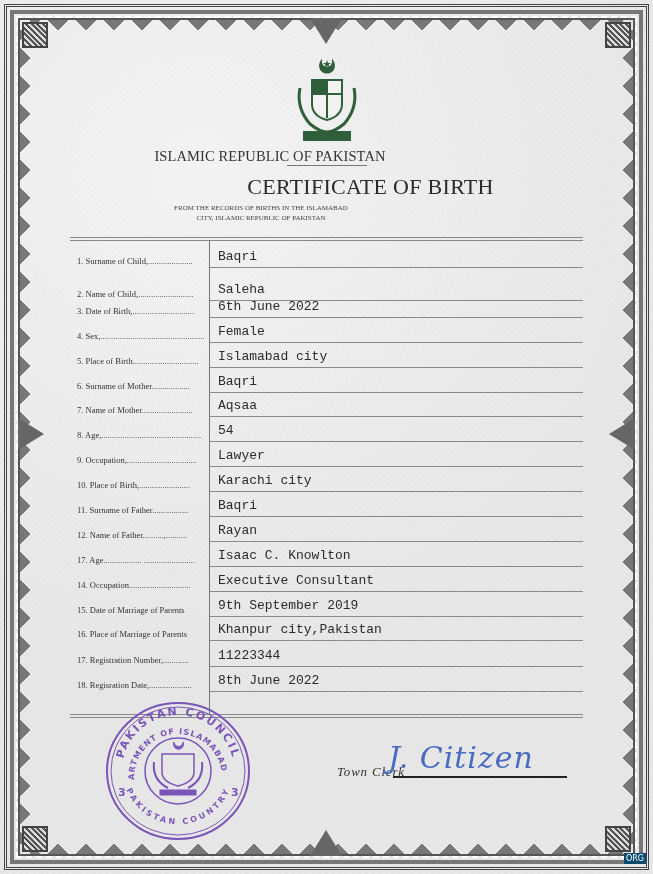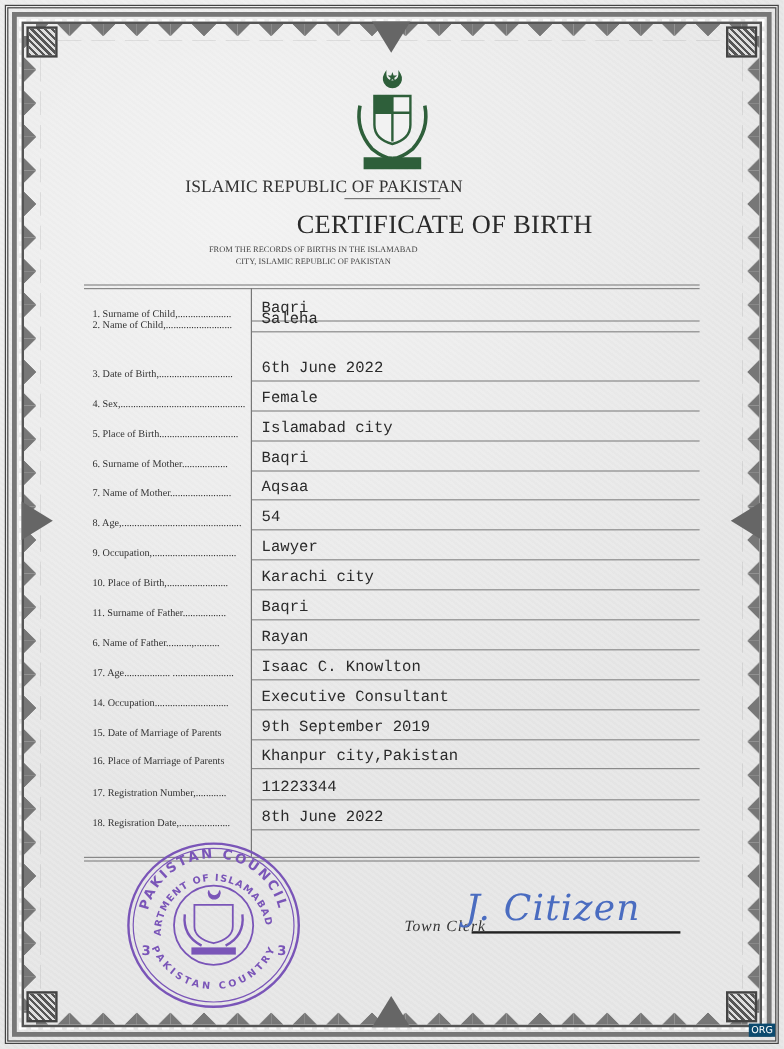--- a/index.html
+++ b/index.html
@@ -95,21 +95,21 @@
 </div>
 
 <div class="table-top"></div>
 <div class="vline"></div>
 
 <div class="row" style="top:243px">
     <span class="lbl">1.  Surname of Child,.....................</span>
     <span class="val">Baqri</span>
     <div class="uline"></div>
   </div>
-<div class="row" style="top:252px">
+<div class="row" style="top:276px">
     <span class="lbl">2.  Name of Child,..........................</span>
     <span class="val">Saleha</span>
     <div class="uline"></div>
   </div>
 <div class="row" style="top:293px">
     <span class="lbl">3.  Date of Birth,.............................</span>
     <span class="val">6th June 2022</span>
     <div class="uline"></div>
   </div>
 <div class="row" style="top:318px">
@@ -146,21 +146,21 @@
     <span class="lbl">10.  Place of Birth,........................</span>
     <span class="val">Karachi city</span>
     <div class="uline"></div>
   </div>
 <div class="row" style="top:492px">
     <span class="lbl">11.  Surname of Father.................</span>
     <span class="val">Baqri</span>
     <div class="uline"></div>
   </div>
 <div class="row" style="top:517px">
-    <span class="lbl">6.  Name of Father..........,..........</span>
+    <span class="lbl">12.  Name of Father..........,..........</span>
     <span class="val">Rayan</span>
     <div class="uline"></div>
   </div>
 <div class="row" style="top:542px">
     <span class="lbl">17.  Age.................. ........................</span>
     <span class="val">Isaac C. Knowlton</span>
     <div class="uline"></div>
   </div>
 <div class="row" style="top:567px">
     <span class="lbl">14.  Occupation.............................</span>

